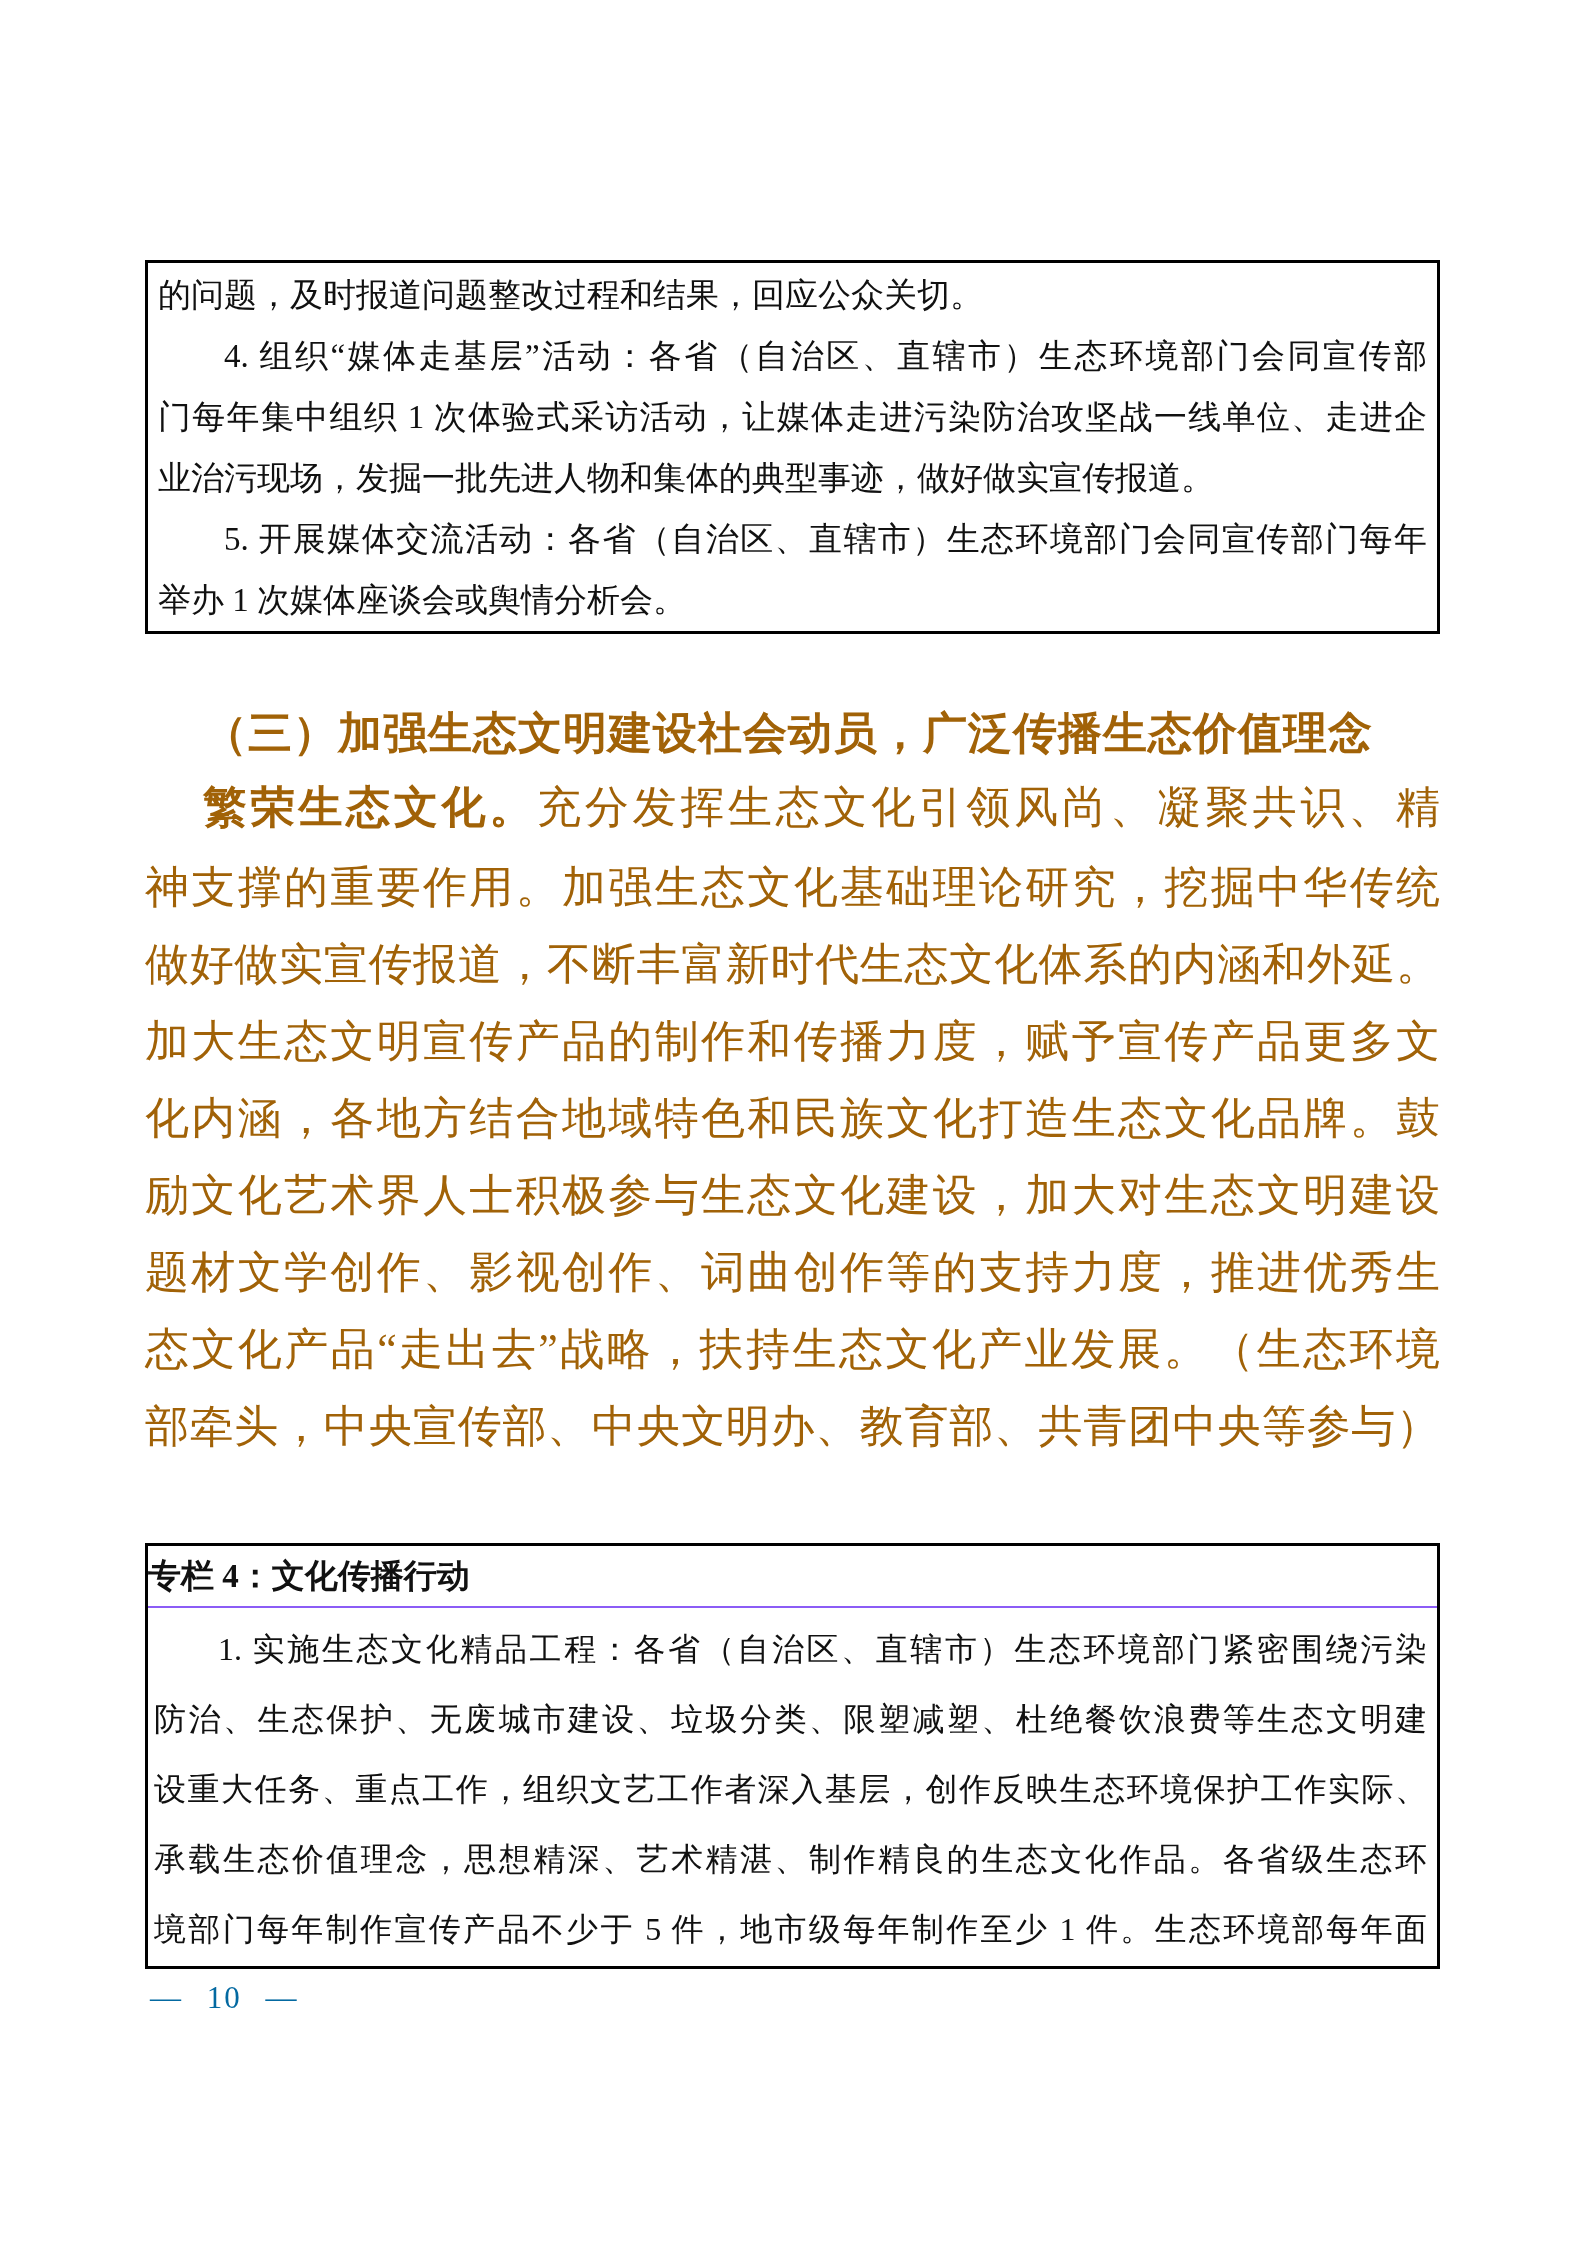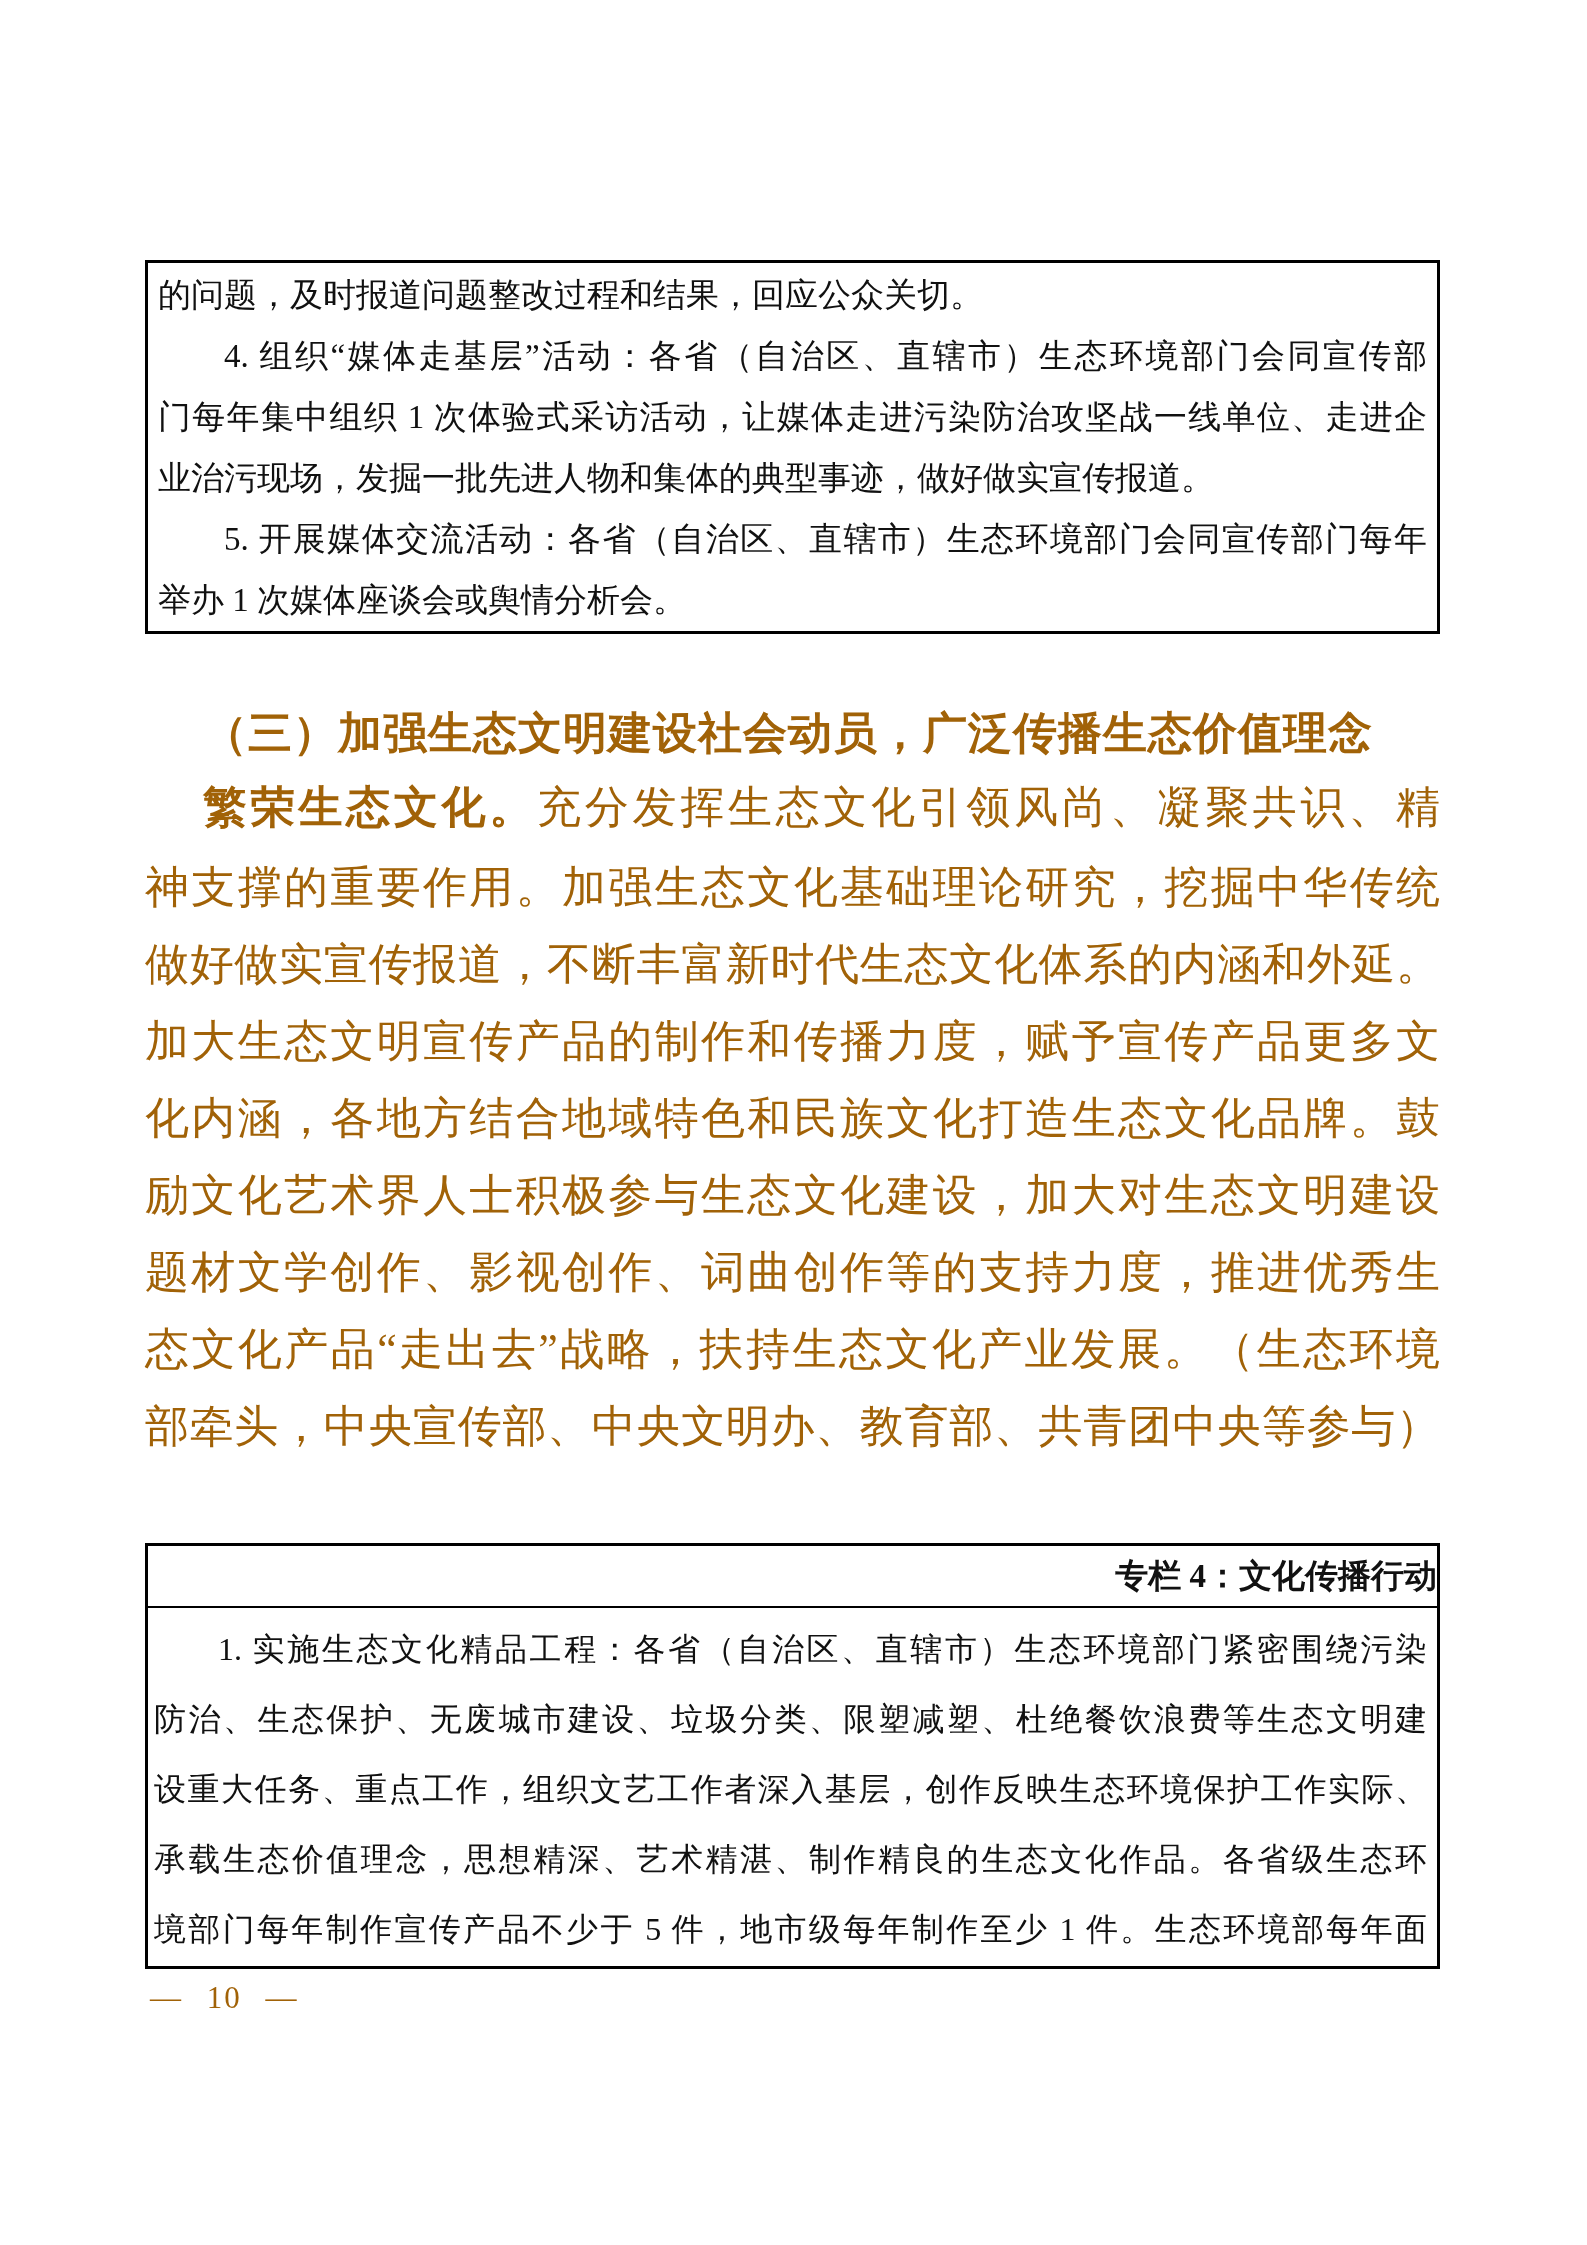--- a/index.html
+++ b/index.html
@@ -51,40 +51,40 @@
   }
 
   
   .box2{
     top:1543px;left:145px;width:1295px;
     border:3px solid #000;
     background:#fff;
   }
   .b2title{
     height:60px;line-height:60px;
-    text-align:right;
+    text-align:left;
     font-weight:bold;
     font-size:33px;
-    border-bottom:2px solid #000000;
+    border-bottom:2px solid #8b5cf6;
   }
   .b2body{ padding:6px 10px 2px 6px; }
   .b2line{
     font-size:32px;
     line-height:70px;
     color:#111;
   }
   .indent2{ text-indent:2em; }
 
   
   .footer{
     top:1980px;left:150px;
     font-size:31px;
     letter-spacing:2px;
     word-spacing:14px;
-    color:#a16207;
+    color:#0369a1;
   }
 </style>
 </head>
 <body>
 
 <div class="page">
 
   <div class="abs box1">
     <div class="b1line">的问题，及时报道问题整改过程和结果，回应公众关切。</div>
     <div class="b1line indent2 fill">4. 组织“媒体走基层”活动：各省（自治区、直辖市）生态环境部门会同宣传部</div>

